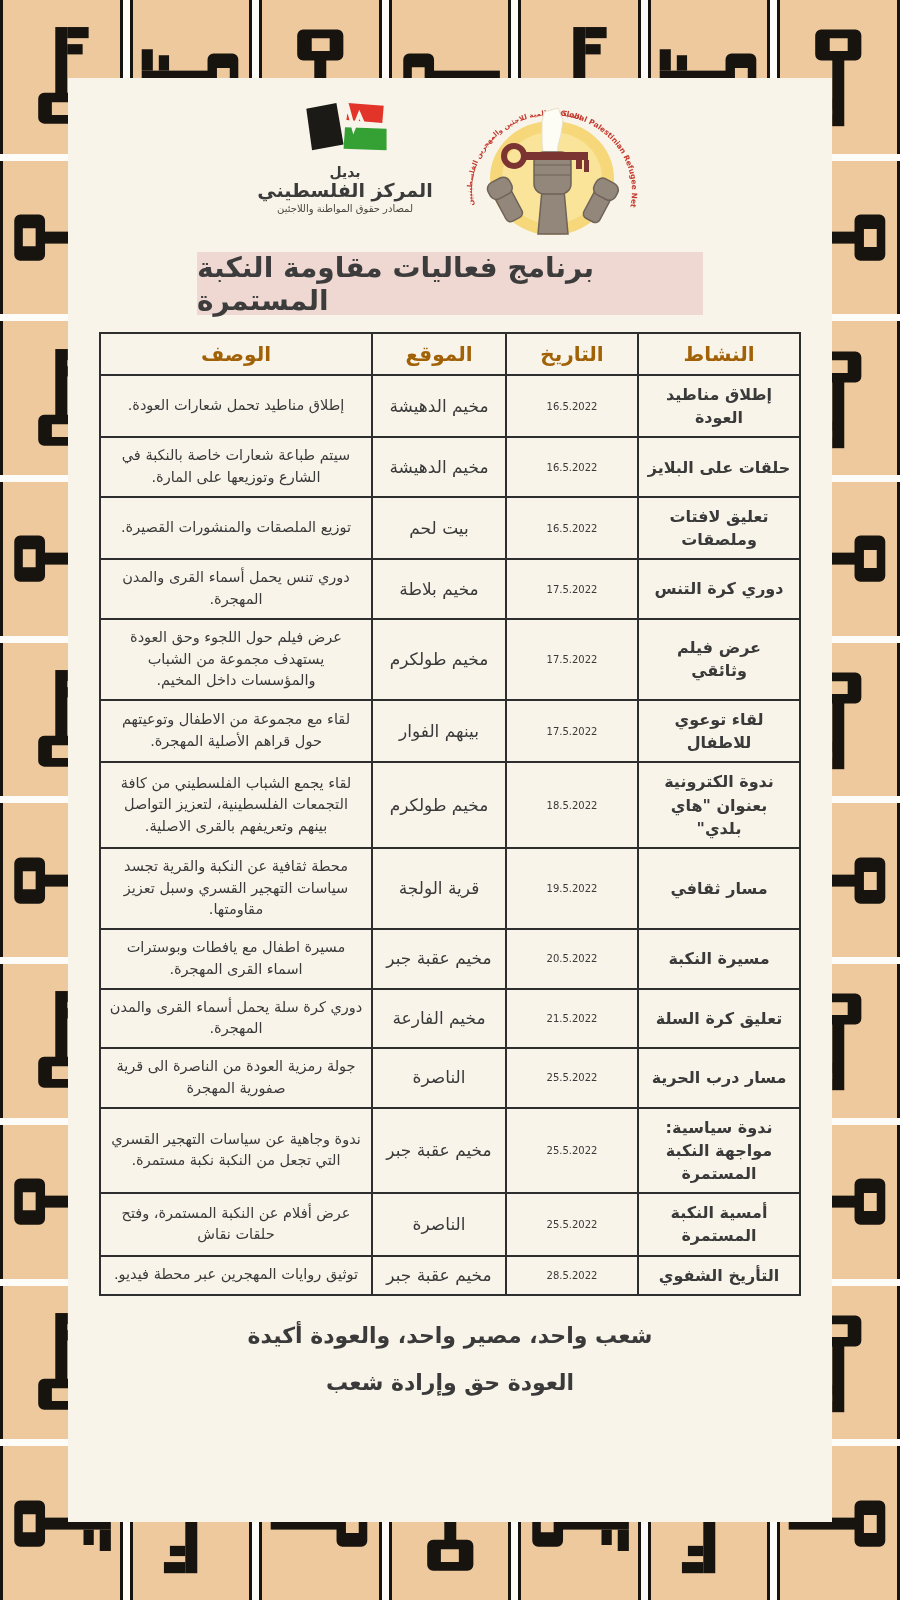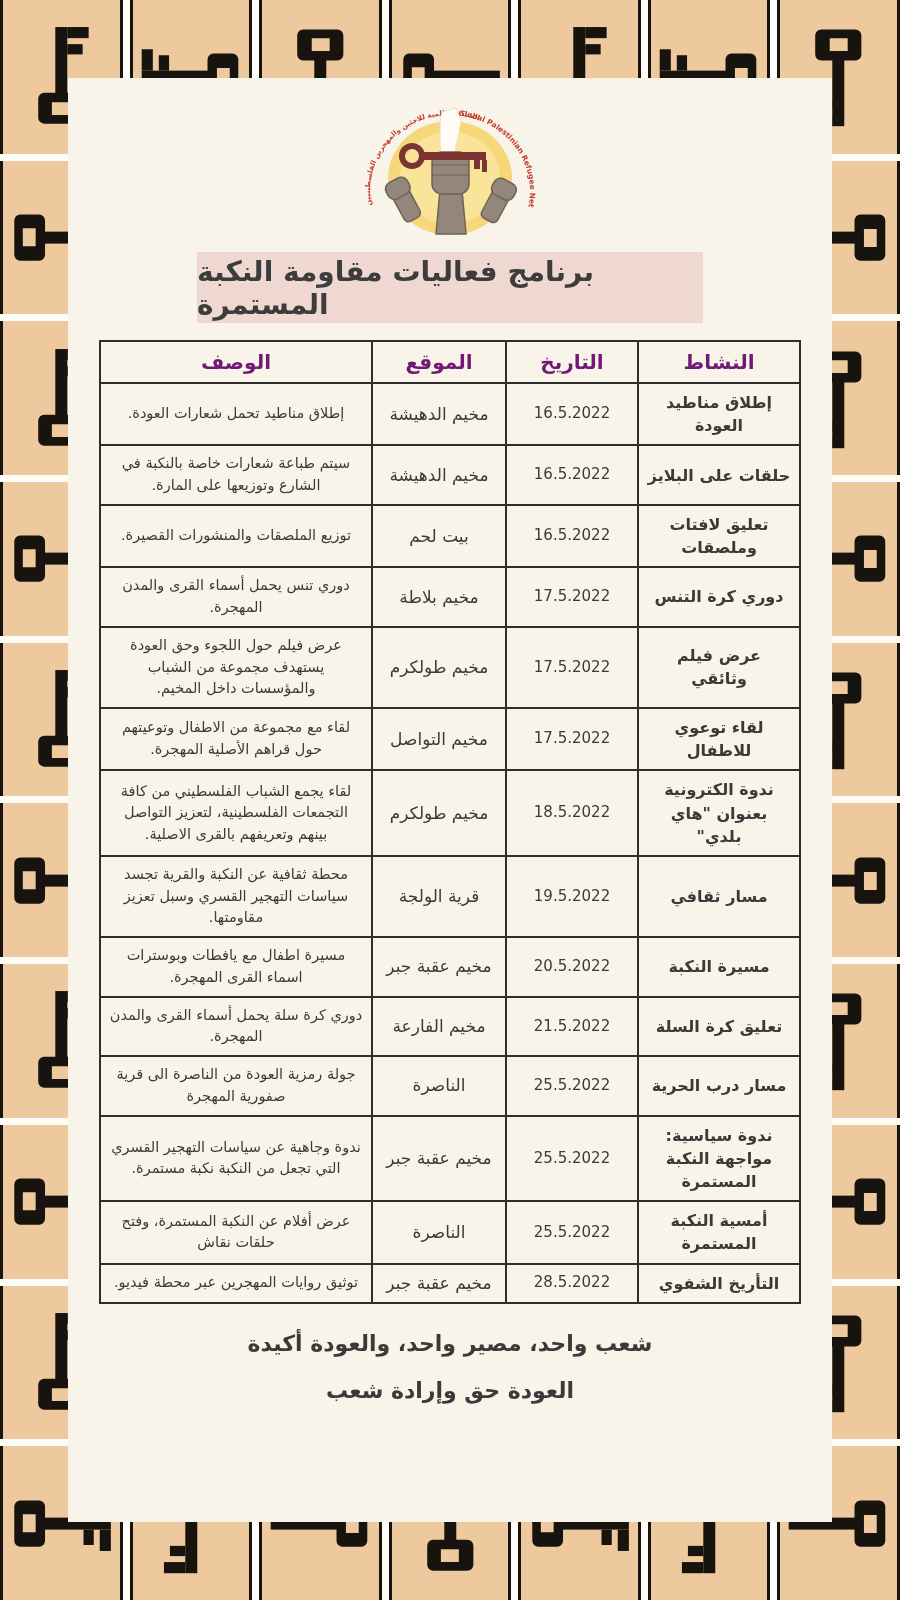--- a/index.html
+++ b/index.html
@@ -38,32 +38,32 @@
   }
   .logos{display:flex;align-items:flex-start;justify-content:center;gap:14px;margin-top:12px;height:152px;}
   .badil{display:flex;flex-direction:column;align-items:center;width:190px;padding-top:6px;}
   .badil svg{width:86px;height:64px;}
   .badil-line1{font-size:14px;font-weight:bold;margin-top:4px;}
   .badil-line2{font-size:19px;font-weight:bold;line-height:1.15;}
   .badil-line3{font-size:10px;margin-top:1px;color:#4a4540;}
   .gprn svg{width:196px;height:152px;}
   
   .banner{
-    margin-top:10px;width:506px;height:71px;background:var(--pink);
+    margin-top:10px;width:506px;height:63px;background:var(--pink);
     display:flex;align-items:center;justify-content:center;flex:none;
   }
   .banner h1{margin:0;font-size:28px;font-weight:bold;color:#3c3c3c;letter-spacing:0;}
   
   .table-wrap{margin-top:17px;}
   table{border-collapse:collapse;direction:rtl;width:700px;table-layout:fixed;}
   th,td{border:2px solid var(--border);vertical-align:middle;text-align:center;}
-  th{font-size:20px;font-weight:bold;padding:8px 12px;color:#701a75;}
+  th{font-size:20px;font-weight:bold;padding:8px 12px;color:#a16207;}
   td{padding:7px 8px;color:#3a3a3a;}
   .c-activity{font-size:16px;font-weight:bold;line-height:1.45;}
-  .c-date{font-size:15px;line-height:1.3;}
+  .c-date{font-size:10px;line-height:1.3;}
   .c-location{font-size:17px;line-height:1.35;}
   .c-description{font-size:14.5px;line-height:1.5;}
   
   .footer{margin-top:16px;text-align:center;font-weight:bold;font-size:22px;line-height:2.15;color:#3a3a3a;}
 </style>
 </head>
 <body>
 
 <div class="bg-pattern">
     <div class="key-tile">
@@ -765,20 +765,31 @@
       <rect x="22" y="35" width="12" height="18"></rect>
     </g>
   </svg>
     </div>
   </div>
 
 <div class="panel">
 
   <div class="logos">
 
+    <div class="badil">
+      <svg viewBox="0 0 120 78" xmlns="http://www.w3.org/2000/svg">
+        <polygon points="6,12 48,4 58,62 14,70" fill="var(--badil-black)"></polygon>
+        <polygon points="64,4 114,8 112,32 62,28" fill="var(--badil-red)"></polygon>
+        <polygon points="60,38 118,40 118,70 58,68" fill="var(--badil-green)"></polygon>
+        <polyline points="56,34 64,10 72,40 80,20 86,34 98,34" fill="none" stroke="#f8f4ea" stroke-width="5"></polyline>
+      </svg>
+      <div class="badil-line1">بديل</div>
+      <div class="badil-line2">المركز الفلسطيني</div>
+      <div class="badil-line3">لمصادر حقوق المواطنة واللاجئين</div>
+    </div>
 
     <div class="gprn">
       <svg viewBox="0 0 196 152" xmlns="http://www.w3.org/2000/svg">
         <defs>
           <path id="arc" d="M 20,118 A 80,76 0 1 1 176,118" fill="none"></path>
         </defs>
         <ellipse cx="98" cy="88" rx="62" ry="57" fill="var(--gprn-yellow)"></ellipse>
         <ellipse cx="98" cy="88" rx="50" ry="46" fill="#f9e49a"></ellipse>
         <text font-size="7" font-weight="bold" fill="var(--gprn-red)">
           <textPath href="#arc" startOffset="1%">الشبكة العالمية للاجئين والمهجرين الفلسطينيين</textPath>
@@ -863,21 +874,21 @@
   </tr>
           <tr>
     <td class="c-activity">عرض فيلم وثائقي</td>
     <td class="c-date" dir="ltr">17.5.2022</td>
     <td class="c-location">مخيم طولكرم</td>
     <td class="c-description">عرض فيلم حول اللجوء وحق العودة يستهدف مجموعة من الشباب والمؤسسات داخل المخيم.</td>
   </tr>
           <tr>
     <td class="c-activity">لقاء توعوي للاطفال</td>
     <td class="c-date" dir="ltr">17.5.2022</td>
-    <td class="c-location">مخيم التواصل</td>
+    <td class="c-location">بينهم الفوار</td>
     <td class="c-description">لقاء مع مجموعة من الاطفال وتوعيتهم حول قراهم الأصلية المهجرة.</td>
   </tr>
           <tr>
     <td class="c-activity">ندوة الكترونية بعنوان "هاي بلدي"</td>
     <td class="c-date" dir="ltr">18.5.2022</td>
     <td class="c-location">مخيم طولكرم</td>
     <td class="c-description">لقاء يجمع الشباب الفلسطيني من كافة التجمعات الفلسطينية، لتعزيز التواصل بينهم وتعريفهم بالقرى الاصلية.</td>
   </tr>
           <tr>
     <td class="c-activity">مسار ثقافي</td>

